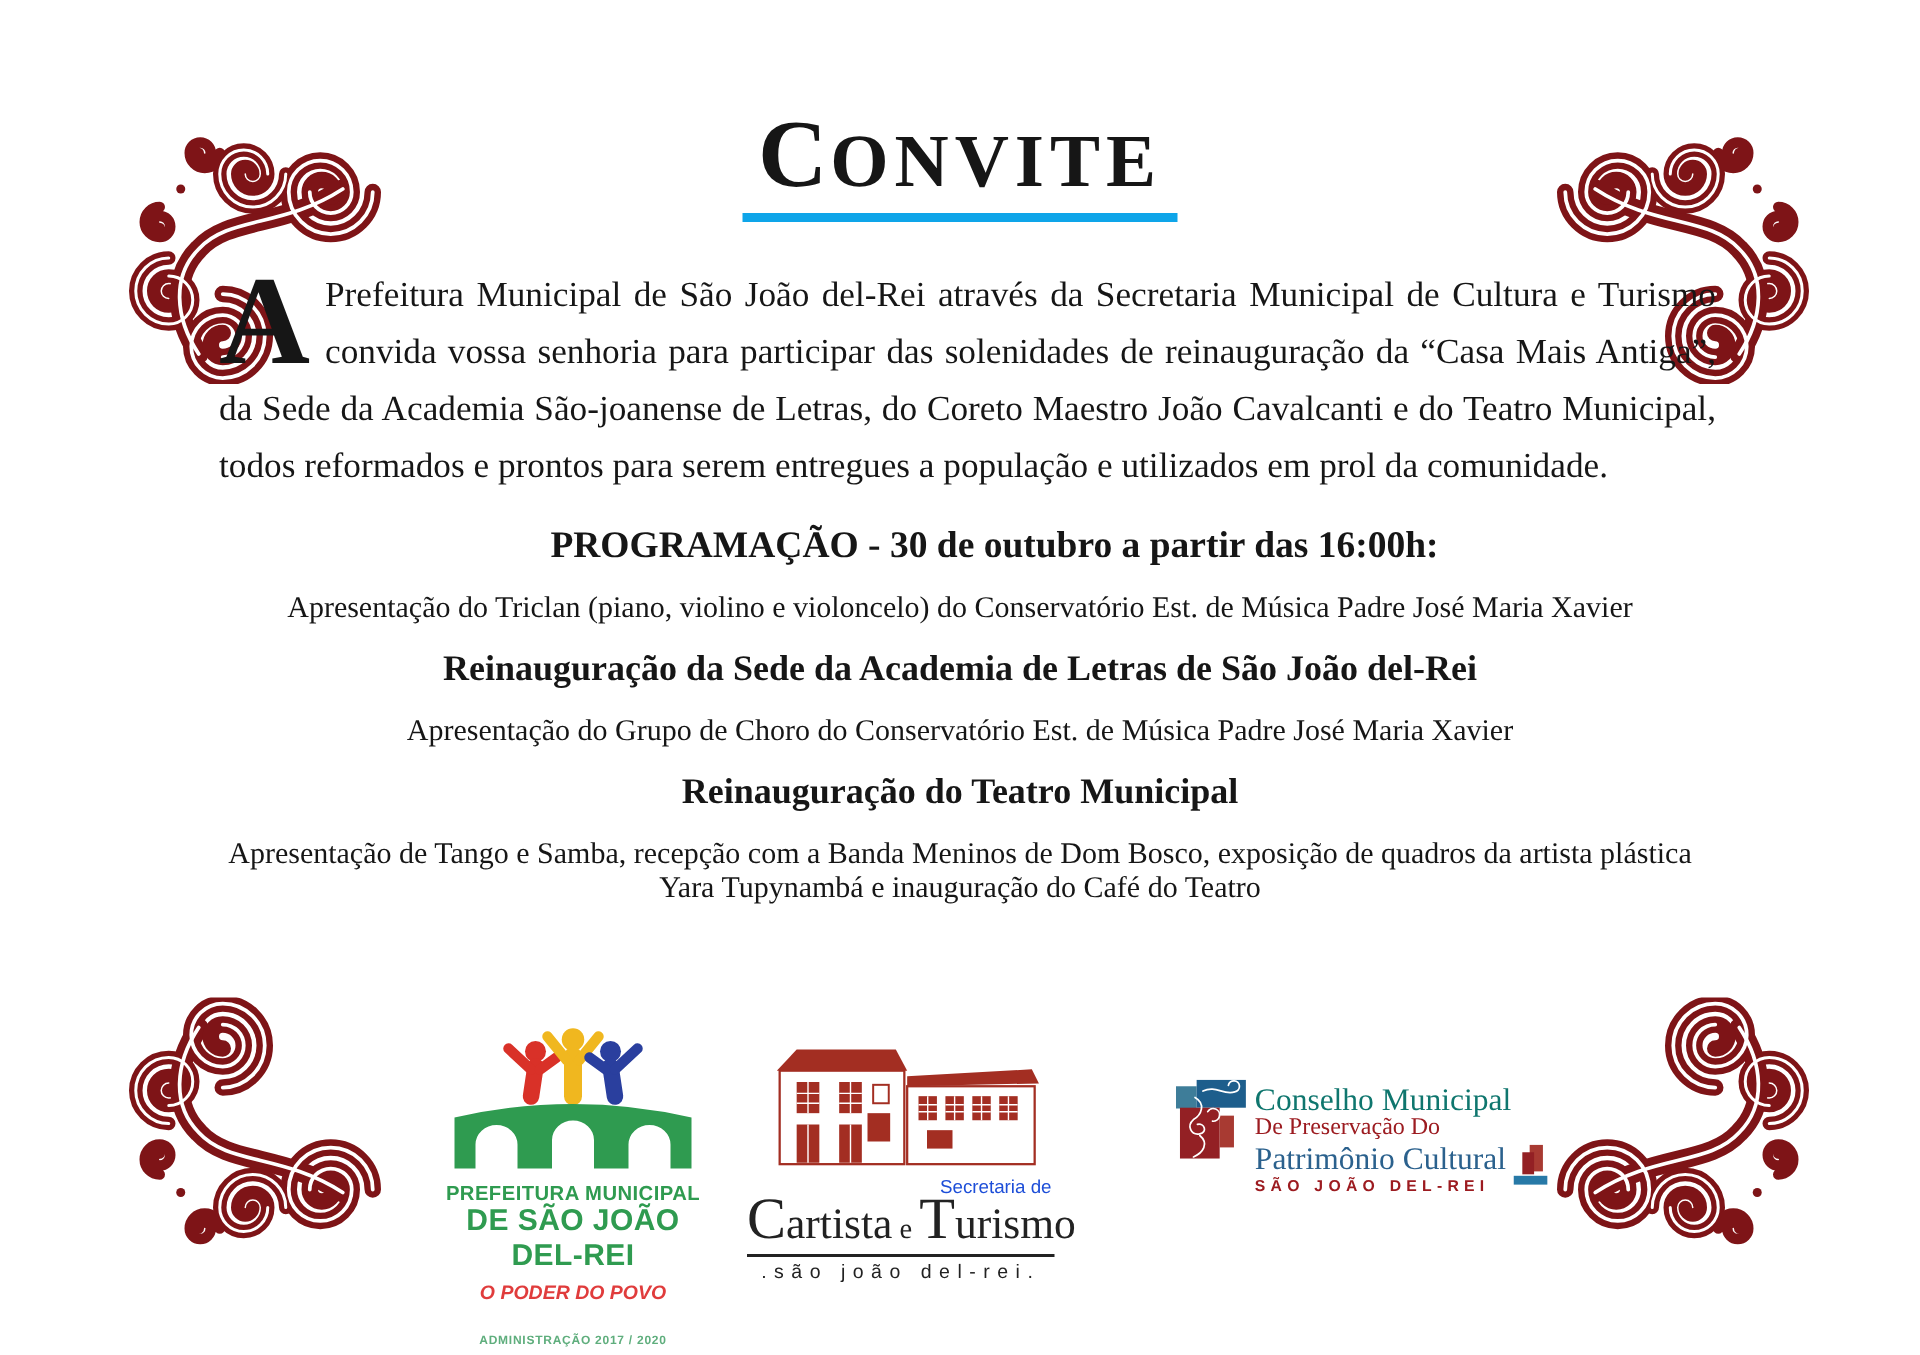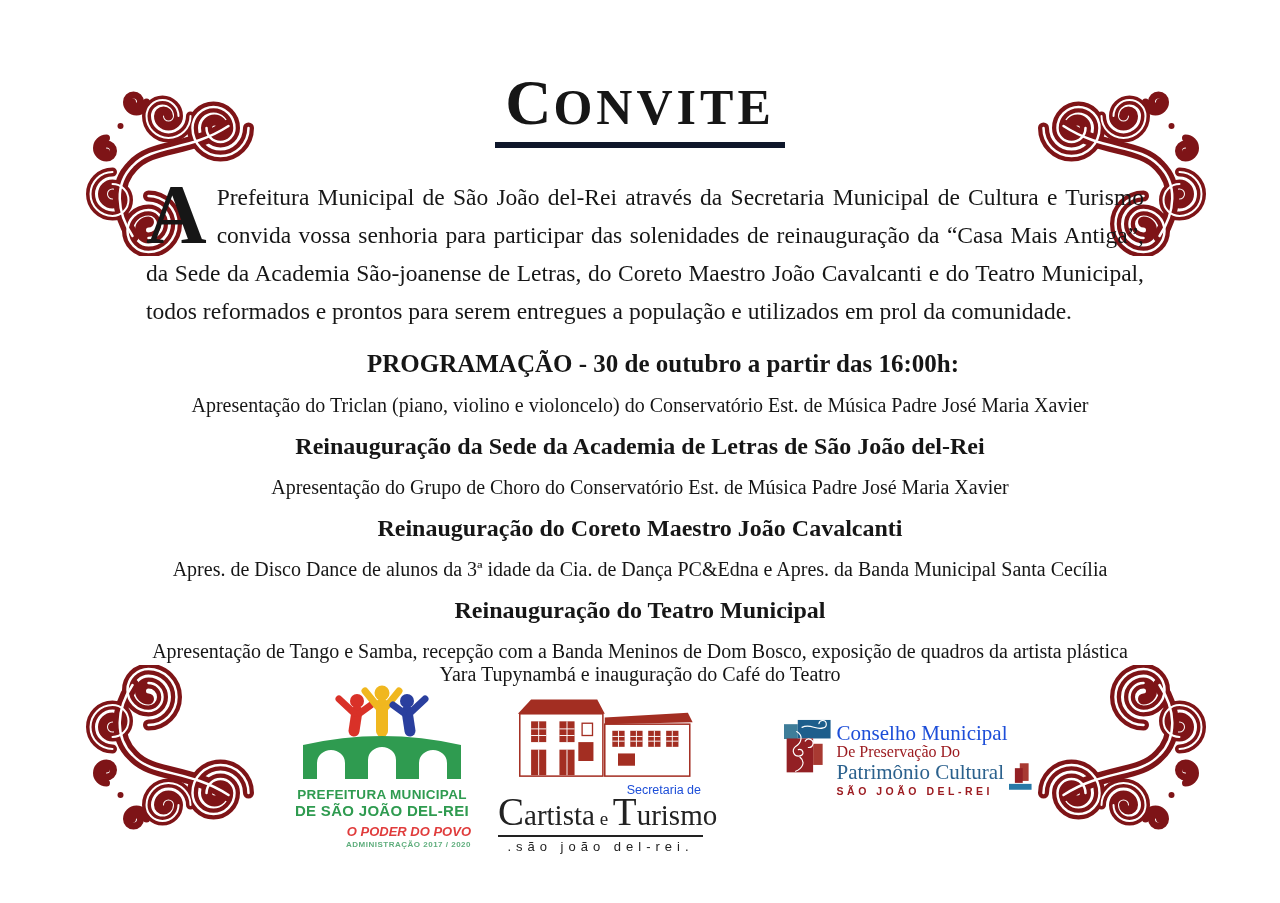--- a/index.html
+++ b/index.html
@@ -9,21 +9,21 @@
   
   .corner{position:absolute;width:205px;height:200px;}
   .corner svg{width:100%;height:100%;}
   .corner.tl{left:58px;top:56px;}
   .corner.tr{right:46px;top:56px;transform:scaleX(-1);}
   .corner.bl{left:58px;bottom:38px;transform:scaleY(-1);}
   .corner.br{right:46px;bottom:38px;transform:scale(-1,-1);}
 
   
   .title{position:absolute;top:66px;left:0;width:100%;text-align:center;margin:0;}
-  .title .wrap{display:inline-block;border-bottom:6px solid #0f172a;padding:0 10px 2px 10px;}
+  .title .wrap{display:inline-block;border-bottom:6px solid #0ea5e9;padding:0 10px 2px 10px;}
   .t-init{font-size:64px;font-weight:bold;letter-spacing:2px;}
   .t-rest{font-size:50px;font-weight:bold;letter-spacing:4px;}
 
   
   .intro{position:absolute;left:146px;top:178px;width:998px;margin:0;
          font-size:23.5px;line-height:38px;text-align:justify;}
   .dropcap{float:left;font-size:84px;line-height:66px;font-weight:600;
            padding:4px 10px 0 0;}
 
   
@@ -31,37 +31,37 @@
   .prog-head{margin:0 0 12px 0;font-size:25px;font-weight:bold;padding-left:46px;}
   .prog-item{margin-bottom:15px;}
   .prog-item h3{margin:0 0 3px 0;font-size:24px;font-weight:bold;}
   .prog-item p{margin:16px auto;font-size:20px;line-height:23px;max-width:1010px;}
 
   
   .logo{position:absolute;}
   .logo-prefeitura{left:293px;top:683px;width:178px;text-align:center;
                    font-family:"Liberation Sans",sans-serif;}
   .pref-l1{font-size:13.5px;font-weight:bold;color:#2f9b50;letter-spacing:.3px;margin-top:2px;}
-  .pref-l2{font-size:15px;font-weight:bold;color:#2f9b50;letter-spacing:.3px;}
-  .pref-slogan{font-size:13px;font-weight:bold;font-style:italic;color:#e03c3c;margin-top:5px;text-align:right;}
-  .pref-admin{font-size:8px;font-weight:bold;color:#5fae7d;margin-top:1px;letter-spacing:.5px;text-align:right;}
+  .pref-l2{font-size:20px;font-weight:bold;color:#2f9b50;letter-spacing:.3px;}
+  .pref-slogan{font-size:13px;font-weight:bold;font-style:italic;color:#e03c3c;margin-top:5px;}
+  .pref-admin{font-size:8px;font-weight:bold;color:#5fae7d;margin-top:20px;letter-spacing:.5px;}
 
   .logo-cultura{left:498px;top:693px;width:205px;text-align:center;}
   .cult-secretaria{text-align:right;font-family:"Liberation Sans",sans-serif;
                    font-size:12.5px;color:#1d4ed8;margin:1px 2px 0 0;}
   .cult-main{font-size:29px;color:#222;line-height:30px;white-space:nowrap;}
   .cult-main .big{font-size:39px;}
   .cult-main .conj{font-size:19px;}
   .cult-rule{border-top:2px solid #222;margin:1px 0 2px 0;}
   .cult-city{font-family:"Liberation Sans",sans-serif;font-size:13px;color:#222;
              letter-spacing:5px;white-space:nowrap;}
 
   .logo-conselho{left:784px;top:696px;width:250px;display:flex;align-items:flex-start;}
   .cons-text{margin-left:6px;margin-top:26px;line-height:1.05;white-space:nowrap;}
-  .cons-l1{font-size:21px;color:#1d4ed8;}
+  .cons-l1{font-size:21px;color:#0f766e;}
   .cons-l2{font-size:16px;color:#9c1b20;}
   .cons-l3{font-size:21px;color:#2b618d;}
   .cons-l4{font-family:"Liberation Sans",sans-serif;font-size:10.5px;font-weight:bold;
            color:#9c1b20;letter-spacing:3.5px;margin-top:3px;}
   .cons-accent{margin-left:2px;margin-top:56px;}
 </style>
 </head>
 <body>
 
 <div class="page">
@@ -125,24 +125,20 @@
 
   <div class="program">
     <h2 class="prog-head">PROGRAMAÇÃO - 30 de outubro a partir das 16:00h:</h2>
 
     <div class="prog-item">
       <p>Apresentação do Triclan (piano, violino e violoncelo) do Conservatório Est. de Música Padre José Maria Xavier</p>
     </div>
     <div class="prog-item">
       <h3>Reinauguração da Sede da Academia de Letras de São João del-Rei</h3>
       <p>Apresentação do Grupo de Choro do Conservatório Est. de Música Padre José Maria Xavier</p>
-    </div>
-    <div class="prog-item">
-      <h3>Reinauguração do Coreto Maestro João Cavalcanti</h3>
-      <p>Apres. de Disco Dance de alunos da 3ª idade da Cia. de Dança PC&amp;Edna e Apres. da Banda Municipal Santa Cecília</p>
     </div>
     <div class="prog-item">
       <h3>Reinauguração do Teatro Municipal</h3>
       <p>Apresentação de Tango e Samba, recepção com a Banda Meninos de Dom Bosco, exposição de quadros da artista plástica Yara Tupynambá e inauguração do Café do Teatro</p>
     </div>
   </div>
 
   <div class="logo logo-prefeitura">
     <svg width="172" height="98" viewBox="0 0 170 98">
 

